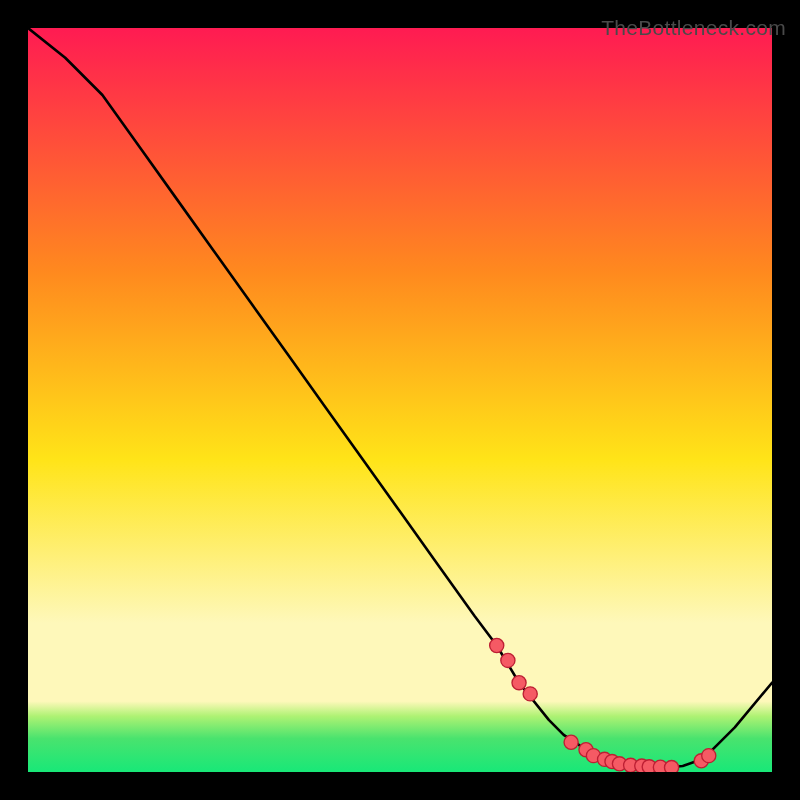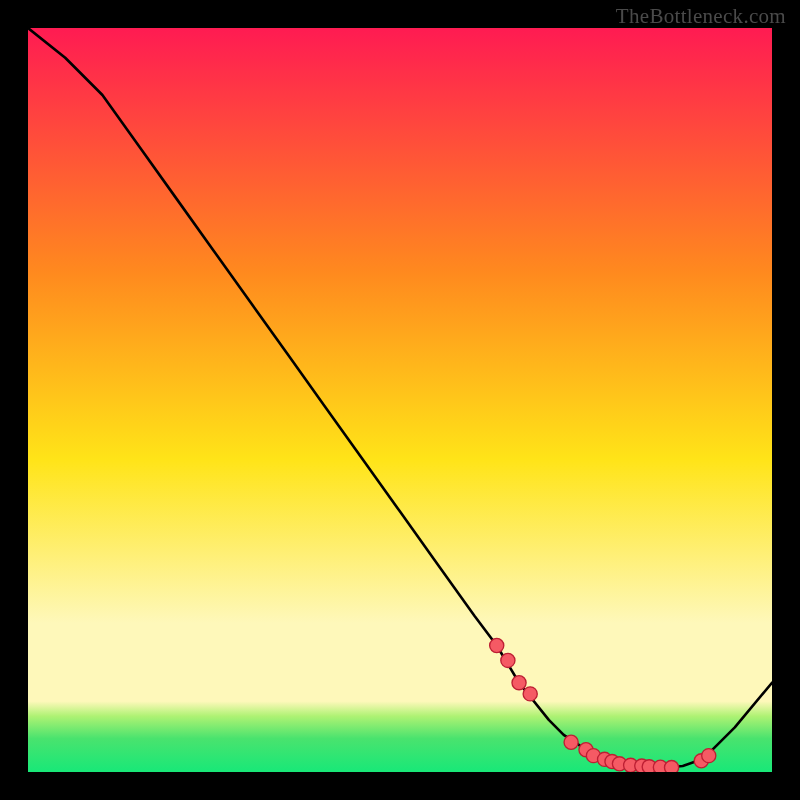--- a/index.html
+++ b/index.html
@@ -12,28 +12,27 @@
     font-family: Arial, Helvetica, sans-serif;
   }
   .stage {
     position: relative;
     width: 800px;
     height: 800px;
     background: #000;
   }
   .watermark {
     position: absolute;
-    top: 4px;
+    top: 16px;
     right: 14px;
     color: #4a4a4a;
     font-size: 21px;
     font-weight: 500;
     letter-spacing: 0.3px;
     z-index: 20;
-    font-family: Liberation Serif, serif;
   }
   .plot-area {
     position: absolute;
     left: 28px;
     top: 28px;
     width: 744px;
     height: 744px;
     overflow: hidden;
   }
   

